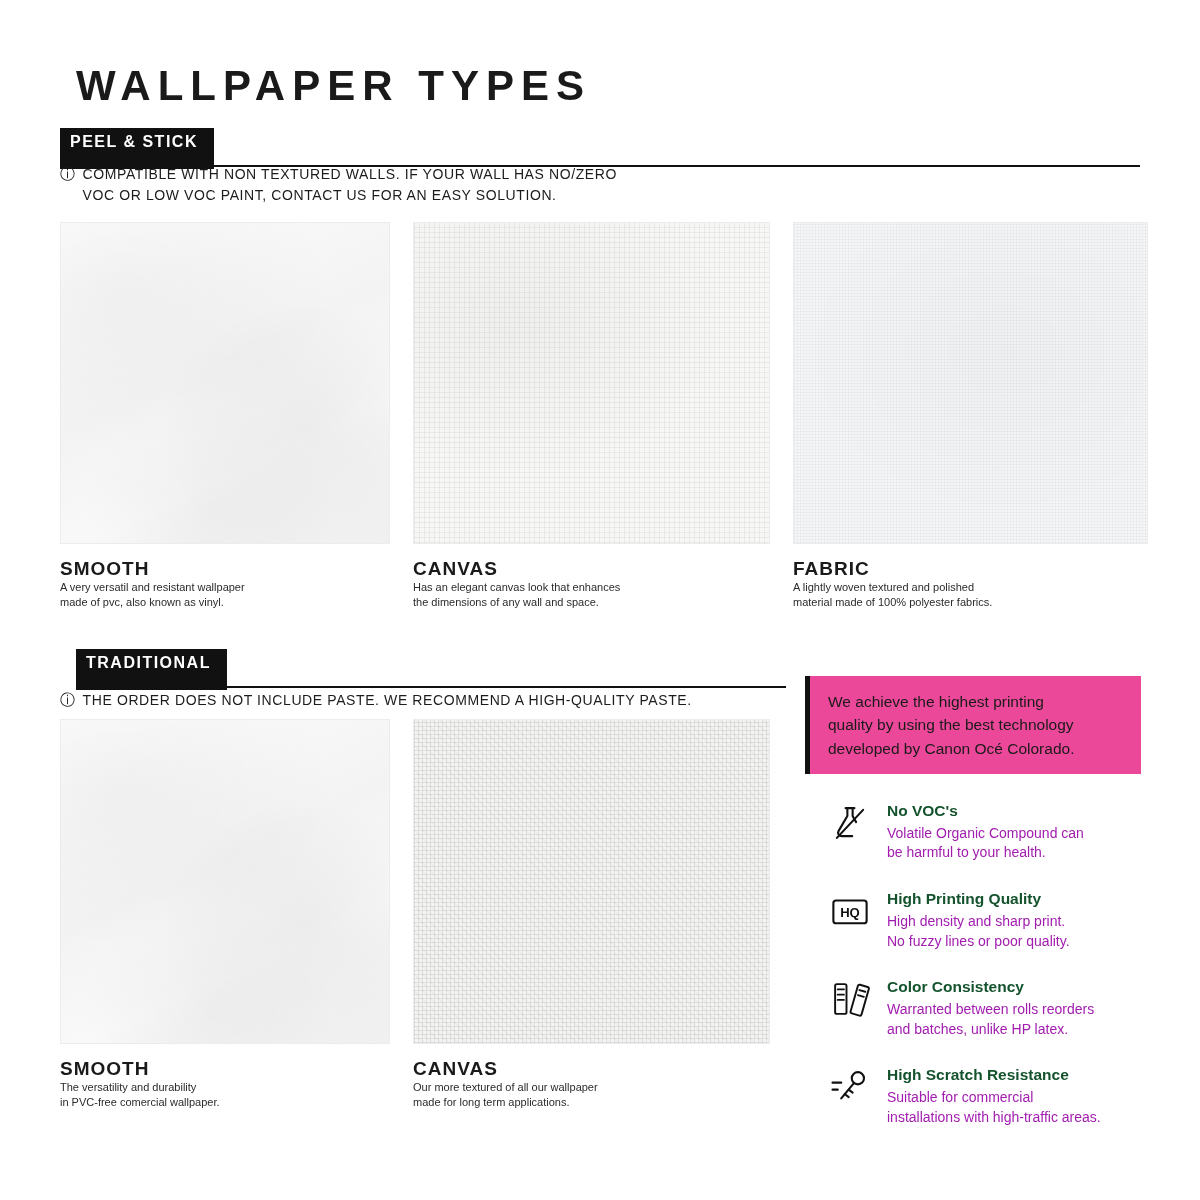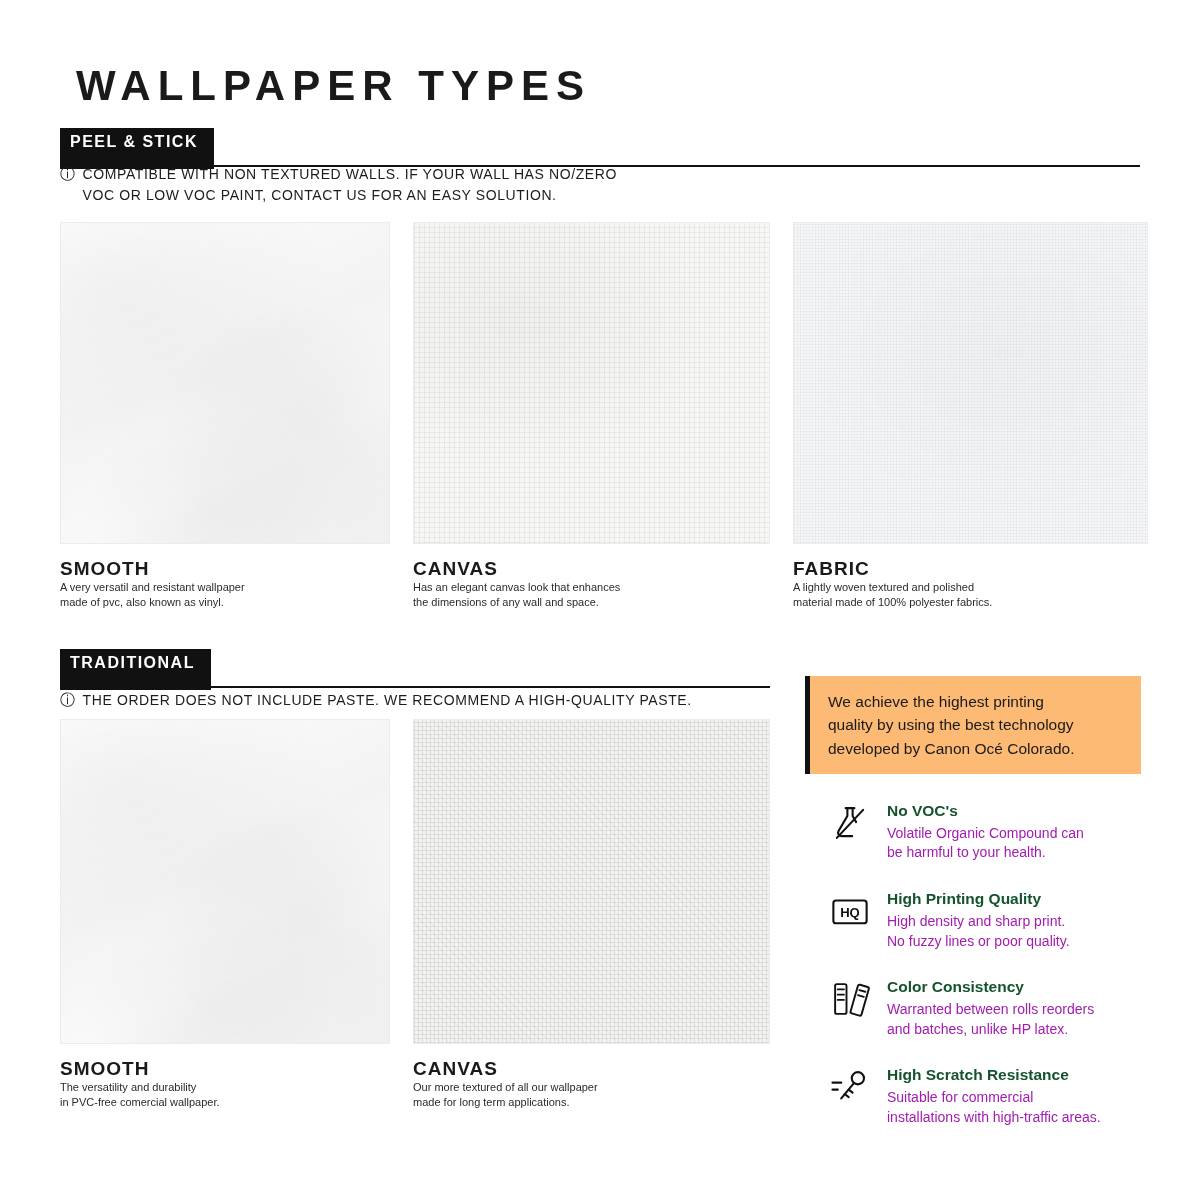--- a/index.html
+++ b/index.html
@@ -6,21 +6,21 @@
   body{
     width:1200px;height:1200px;background:#ffffff;position:relative;overflow:hidden;
     font-family:"Liberation Sans",sans-serif;color:#111;
   }
   .title{
     position:absolute;top:46px;left:60px;width:880px;margin:16px;
     text-align:left;font-size:42px;font-weight:700;letter-spacing:7px;color:#1a1a1a;
   }
   .section-header{position:absolute;display:flex;align-items:flex-end;}
   .peel-header{top:128px;left:60px;width:1080px;}
-  .trad-header{top:649px;left:60px;width:710px;text-align:right;}
+  .trad-header{top:649px;left:76px;width:710px;text-align:right;}
   .badge{
     background:#111;color:#fff;font-weight:700;font-size:16px;letter-spacing:1.5px;
     padding:5px 16px 18px 10px;white-space:nowrap;
   }
   .header-line{flex:1;border-bottom:2px solid #111;margin-bottom:2px;}
   .note{position:absolute;display:flex;gap:7px;font-size:14px;letter-spacing:.6px;color:#1c1c1c;line-height:1.5;}
   .note1{top:164px;left:60px;width:600px;}
   .note2{top:690px;left:60px;width:720px;}
   .info-glyph{font-size:15px;line-height:1.35;}
   .note-text{white-space:pre-line;}
@@ -54,21 +54,21 @@
     background-color:#f4f4f2;
     background-image:
       repeating-linear-gradient(0deg, rgba(110,110,105,0.14) 0 1px, transparent 1px 4px),
       repeating-linear-gradient(90deg, rgba(110,110,105,0.14) 0 1px, transparent 1px 4px),
       repeating-linear-gradient(45deg, rgba(0,0,0,0.025) 0 2px, transparent 2px 6px);
   }
   .swatch-name{margin-top:14px;font-size:19px;font-weight:700;letter-spacing:1px;color:#1a1a1a;}
   .swatch-desc{font-size:11px;color:#2b2b2b;line-height:1.35;white-space:pre-line;}
   .right-col{position:absolute;top:676px;left:805px;width:336px;}
   .quote{
-    background:#fdba74;border-left:5px solid #111;box-sizing:border-box;
+    background:#ec4899;border-left:5px solid #111;box-sizing:border-box;
     padding:14px 14px 14px 18px;font-size:15.5px;line-height:1.5;color:#1a1a1a;white-space:pre-line;
   }
   .features{margin-top:28px;display:flex;flex-direction:column;gap:27px;}
   .feature{display:flex;gap:16px;align-items:flex-start;padding-left:24px;}
   .feature-icon{width:42px;height:42px;flex:none;}
   .feature-title{font-size:15.5px;font-weight:700;color:#14532d;margin-bottom:4px;}
   .feature-desc{font-size:14px;line-height:1.4;color:#a21caf;white-space:pre-line;}
 </style>
 </head>
 <body>

